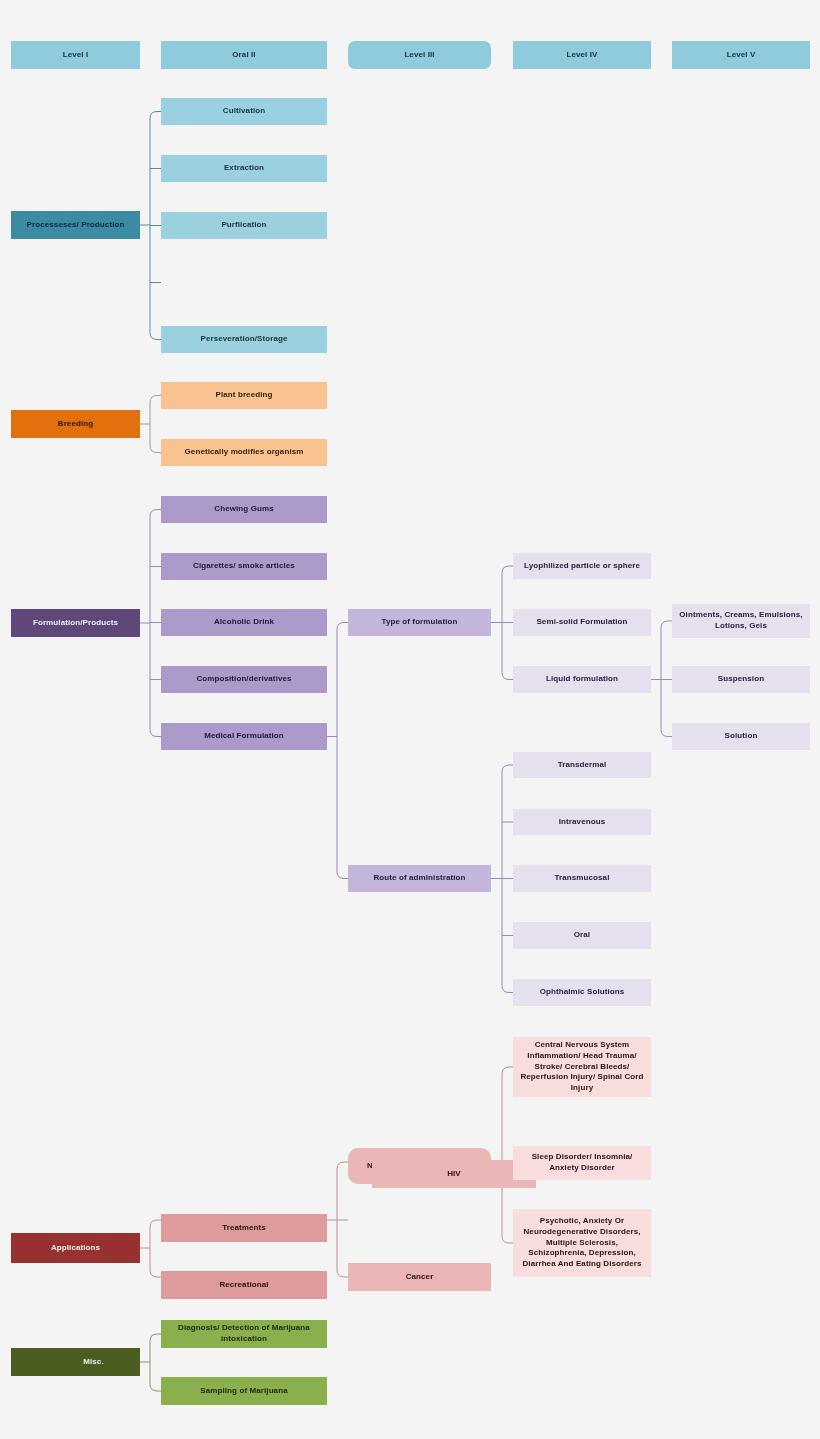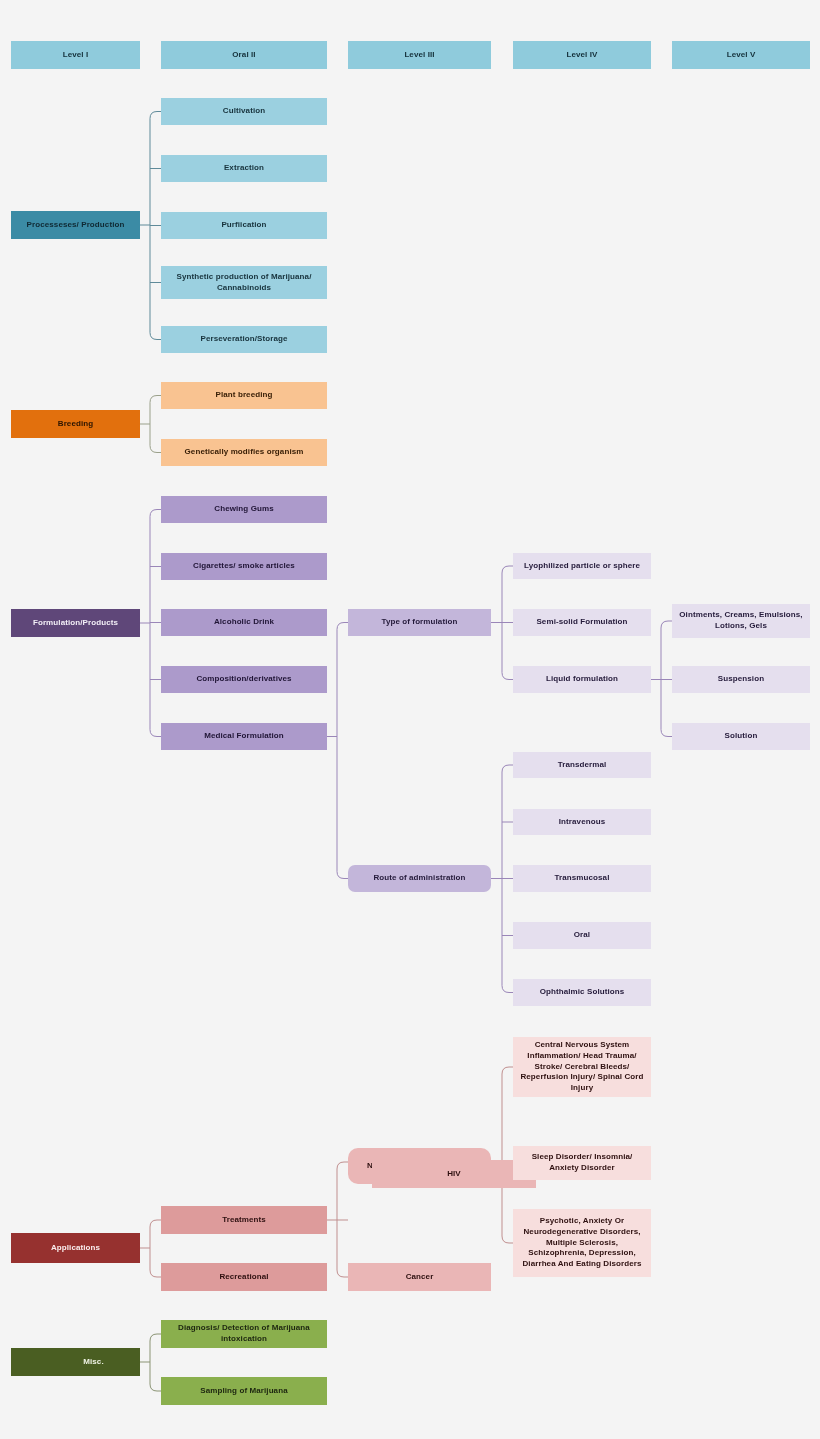--- a/index.html
+++ b/index.html
@@ -29,21 +29,21 @@
   .blue-l1  {background:#3b8ba5;color:#0f2933;}
   .blue-l2  {background:#9bd0e0;color:#17323c;}
   .orange-l1{background:#e2700d;color:#2c1502;}
   .orange-l2{background:#f9c391;color:#3a2008;}
   .purple-l1{background:#5f4779;color:#f3eff7;}
   .purple-l2{background:#ac9acb;color:#201536;}
   .purple-l3{background:#c3b6da;color:#241a3a;}
   .purple-l4{background:#e5dfee;color:#241a3a;}
   .purple-l5{background:#e5dfee;color:#241a3a;}
   .red-l1   {background:#96312f;color:#fbeeee;}
-  .red-l2   {background:#dd9b9b;color:#2e1010;}
+  .red-l2   {background:#dd9b9b;color:#2e1010;margin-top:8px;}
   .red-l3   {background:#eab6b6;color:#2e1010;}
   .red-l4   {background:#f7dedd;color:#2e1010;}
   .green-l1 {background:#4a5e22;color:#f0f3e6;}
   .green-l2 {background:#8aaf4d;color:#1d2610;}
 </style>
 </head>
 <body>
 
 <div id="canvas">
   <svg id="wires">
@@ -126,44 +126,41 @@
         <path d="M150 1341 Q150 1334 157 1334 L161 1334"></path>
         <path d="M150 1384 Q150 1391 157 1391 L161 1391"></path>
       </g>
     </svg>
 <div class="node hdr" style="left: 11px; top: 41px; width: 129px; height: 28px;">
       <span>Level I</span>
     </div>
     <div class="node hdr" style="left: 161px; top: 41px; width: 166px; height: 28px;">
       <span>Oral II</span>
     </div>
-    <div class="node hdr" style="left: 348px; top: 41px; width: 143px; height: 28px;">
+    <div class="node hdr" style="left: 348px; top: 41px; width: 143px; height: 28px; border-radius: 7px;">
       <span>Level III</span>
     </div>
     <div class="node hdr" style="left: 513px; top: 41px; width: 138px; height: 28px;">
       <span>Level IV</span>
     </div>
     <div class="node hdr" style="left: 672px; top: 41px; width: 138px; height: 28px;">
       <span>Level V</span>
     </div>
     <div class="node blue-l1" style="left: 11px; top: 211px; width: 129px; height: 28px;">
       <span>Processeses/ Production</span>
     </div>
     <div class="node blue-l2" style="left: 161px; top: 98px; width: 166px; height: 27px;">
       <span>Cultivation</span>
     </div>
     <div class="node blue-l2" style="left: 161px; top: 155px; width: 166px; height: 27px;">
       <span>Extraction</span>
     </div>
     <div class="node blue-l2" style="left: 161px; top: 212px; width: 166px; height: 27px;">
       <span>Purfiication</span>
     </div>
-    <div class="node blue-l2" style="left: 161px; top: 266px; width: 166px; height: 33px;">
-      <span>Synthetic production of Marijuana/ Cannabinoids</span>
-    </div>
     <div class="node blue-l2" style="left: 161px; top: 326px; width: 166px; height: 27px;">
       <span>Perseveration/Storage</span>
     </div>
     <div class="node orange-l1" style="left: 11px; top: 410px; width: 129px; height: 28px;">
       <span>Breeding</span>
     </div>
     <div class="node orange-l2" style="left: 161px; top: 382px; width: 166px; height: 27px;">
       <span>Plant breeding</span>
     </div>
     <div class="node orange-l2" style="left: 161px; top: 439px; width: 166px; height: 27px;">
@@ -183,21 +180,21 @@
     </div>
     <div class="node purple-l2" style="left: 161px; top: 666px; width: 166px; height: 27px;">
       <span>Composition/derivatives</span>
     </div>
     <div class="node purple-l2" style="left: 161px; top: 723px; width: 166px; height: 27px;">
       <span>Medical Formulation</span>
     </div>
     <div class="node purple-l3" style="left: 348px; top: 609px; width: 143px; height: 27px;">
       <span>Type of formulation</span>
     </div>
-    <div class="node purple-l3" style="left: 348px; top: 865px; width: 143px; height: 27px; border-radius: 7px;">
+    <div class="node purple-l3" style="left: 348px; top: 865px; width: 143px; height: 27px;">
       <span>Route of administration</span>
     </div>
     <div class="node purple-l4" style="left: 513px; top: 553px; width: 138px; height: 26px;">
       <span>Lyophilized particle or sphere</span>
     </div>
     <div class="node purple-l4" style="left: 513px; top: 609px; width: 138px; height: 27px;">
       <span>Semi-solid Formulation</span>
     </div>
     <div class="node purple-l4" style="left: 513px; top: 666px; width: 138px; height: 27px;">
       <span>Liquid formulation</span>

